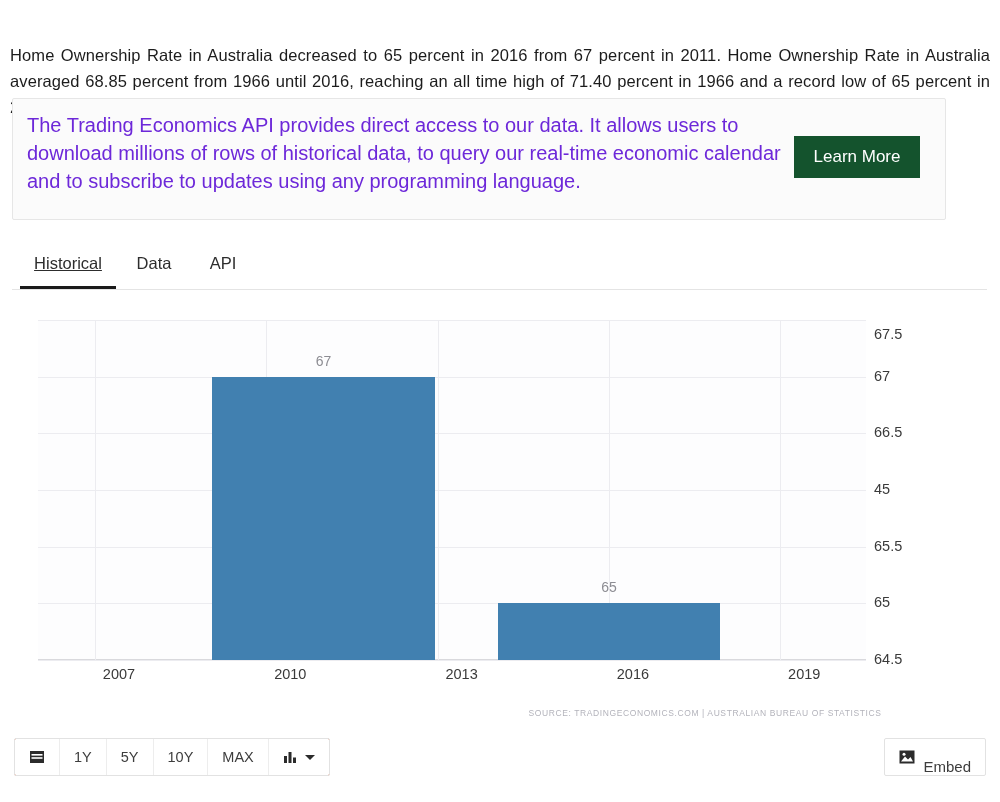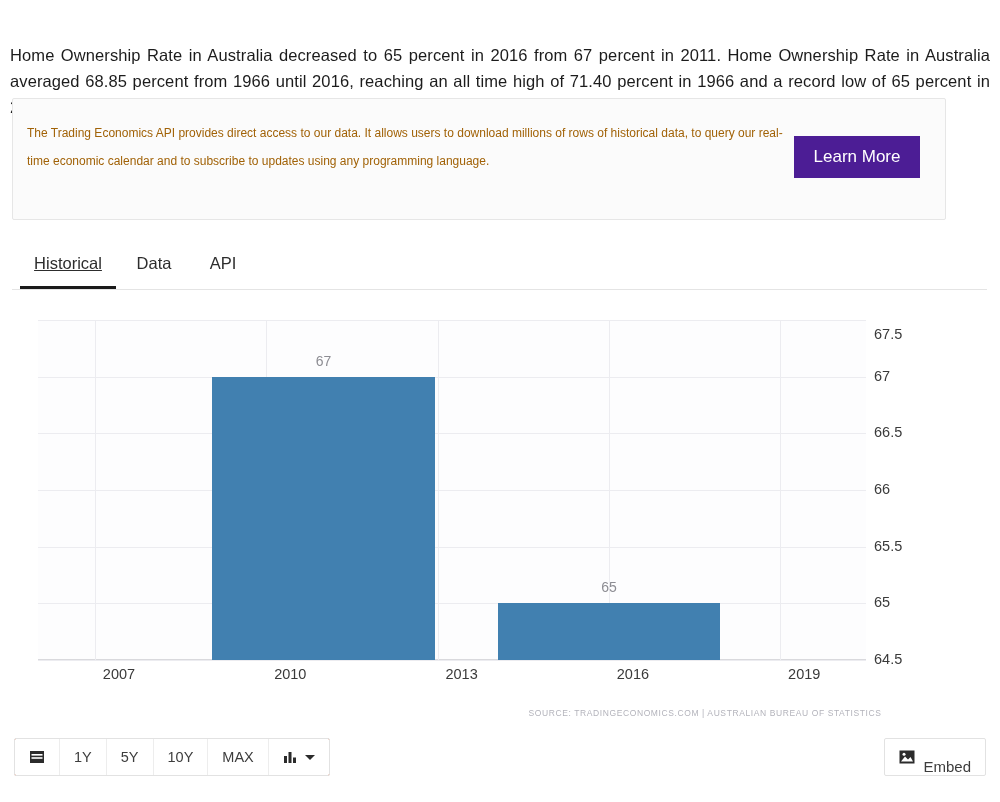--- a/index.html
+++ b/index.html
@@ -34,31 +34,31 @@
   .promo {
     position: absolute;
     left: 12px; top: 98px;
     width: 934px; height: 122px;
     background: #fbfbfb;
     border: 1px solid #e6e6e6;
     border-radius: 2px;
   }
   .promo-text {
     position: absolute;
-    left: 14px; top: 20px;
+    left: 14px; top: 12px;
     width: 760px;
-    font-size: 12px;
+    font-size: 20px;
     line-height: 28px;
-    color: #a16207;
+    color: #6d28d9;
   }
   .promo-btn {
     position: absolute;
     right: 25px; top: 37px;
     width: 126px; height: 42px;
-    background: #4c1d95;
+    background: #14532d;
     color: #ffffff;
     border: none;
     font-family: "Liberation Sans", sans-serif;
     font-size: 17px;
     line-height: 42px;
     text-align: center;
     cursor: pointer;
     padding: 0;
   }
 
@@ -232,21 +232,21 @@
         <div class="vgrid" style="left: 742.345px;"></div>
         <div class="bar" style="left: 174.166px; width: 222.703px; height: 283.333px; background: rgb(65, 128, 176);"></div>
         <div class="bar-label" style="left: 174.166px; width: 222.703px; top: 32.6667px;">67</div>
         <div class="bar" style="left: 459.683px; width: 222.703px; height: 56.6667px; background: rgb(65, 128, 176);"></div>
         <div class="bar-label" style="left: 459.683px; width: 222.703px; top: 259.333px;">65</div>
       </div>
     <div id="yticks">
         <div class="ytick" style="top: 26px;">67.5</div>
         <div class="ytick" style="top: 67.6667px;">67</div>
         <div class="ytick" style="top: 124.333px;">66.5</div>
-        <div class="ytick" style="top: 181px;">66</div>
+        <div class="ytick" style="top: 181px;">45</div>
         <div class="ytick" style="top: 237.667px;">65.5</div>
         <div class="ytick" style="top: 294.333px;">65</div>
         <div class="ytick" style="top: 351px;">64.5</div>
       </div>
     <div id="xticks">
         <div class="xtick" style="left: 55.1034px; width: 80px;">2007</div>
         <div class="xtick" style="left: 226.414px; width: 80px;">2010</div>
         <div class="xtick" style="left: 397.724px; width: 80px;">2013</div>
         <div class="xtick" style="left: 569.034px; width: 80px;">2016</div>
         <div class="xtick" style="left: 740.345px; width: 80px;">2019</div>

